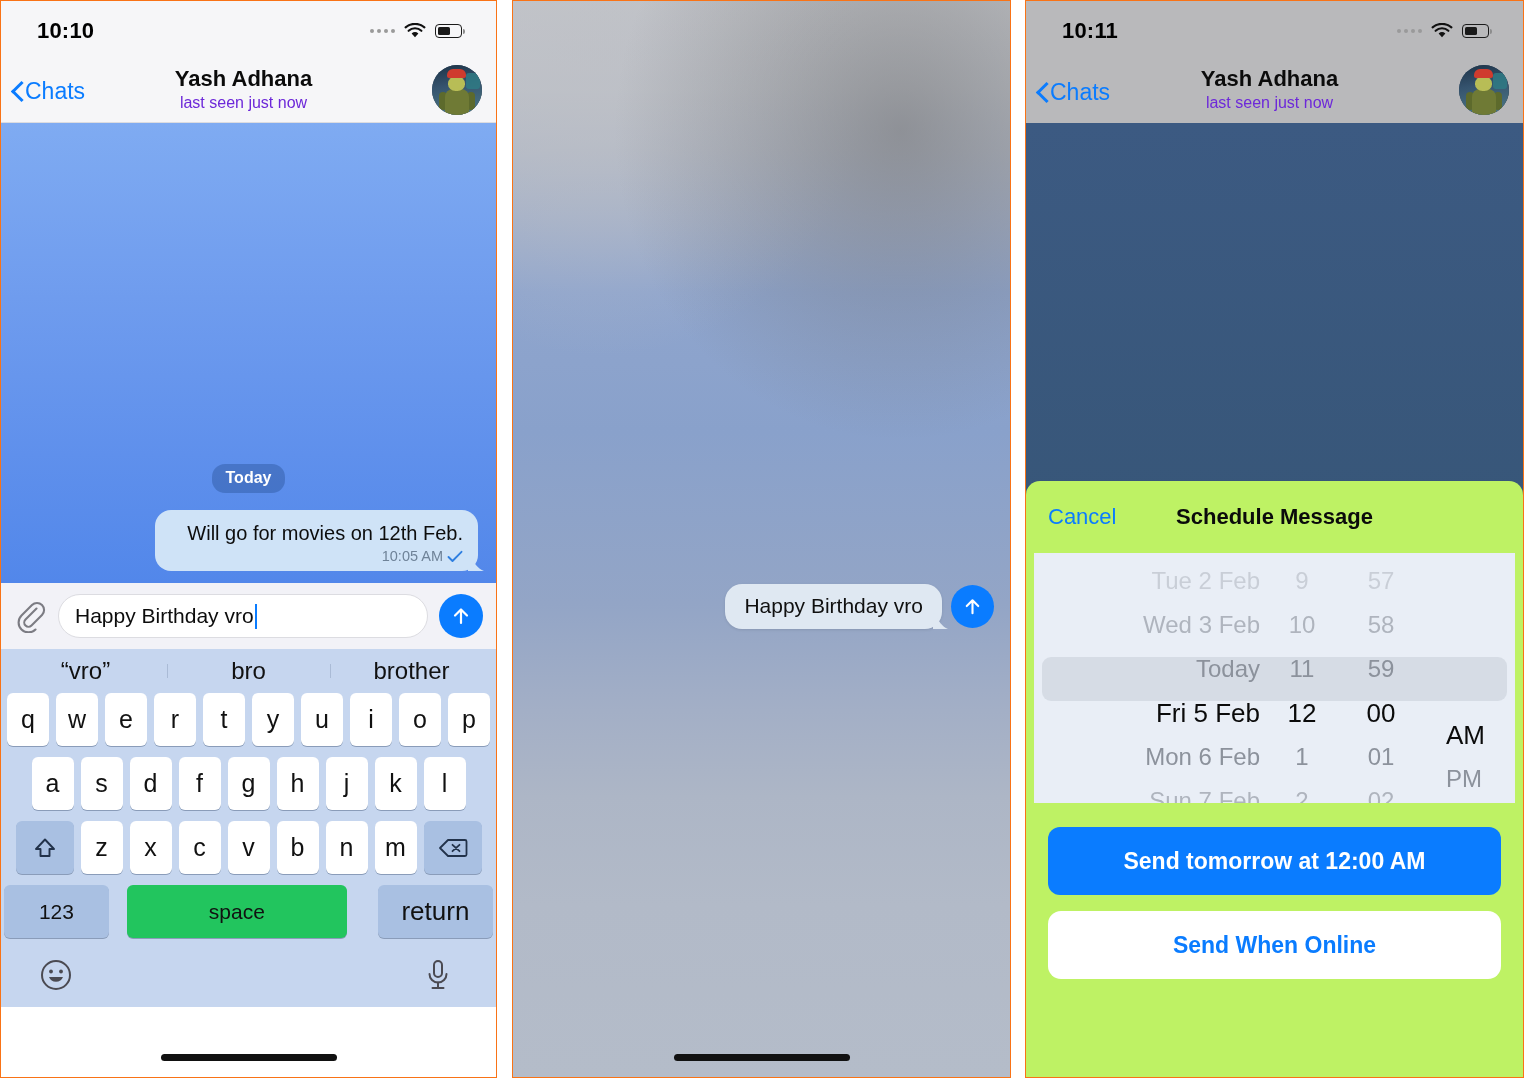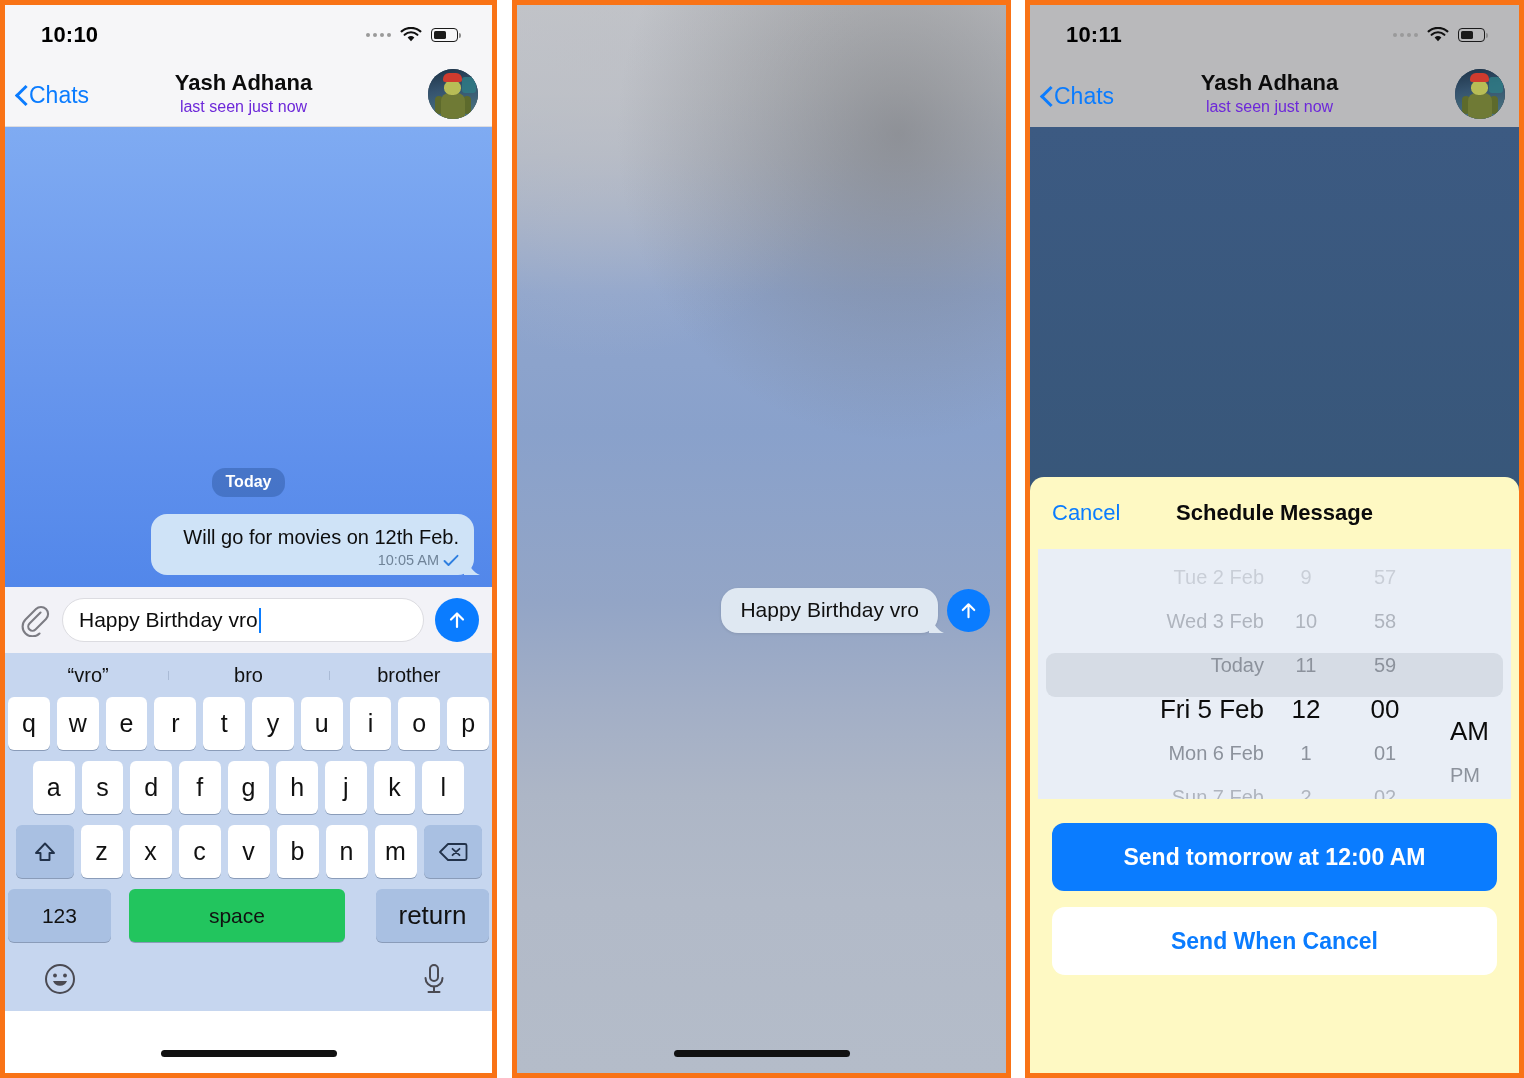--- a/index.html
+++ b/index.html
@@ -14,21 +14,21 @@
     width: 1524px; height: 1078px;
     background: #ffffff;
   }
 
   
   .panel {
     position: absolute;
     top: 0;
     height: 1078px;
     overflow: hidden;
-    border: 5px solid #f97316;
+    border: 1px solid #f97316;
   }
   #panel-1 { left: 0px;    width: 497px; }
   #panel-2 { left: 512px;  width: 499px; }
   #panel-3 { left: 1025px; width: 499px; }
 
   
   .statusbar {
     position: relative;
     height: 60px;
     display: flex;
@@ -175,21 +175,21 @@
   .keyboard {
     background: #c6d6ef;
     padding: 0 3px 0;
     user-select: none;
   }
   .predict {
     height: 44px;
     display: flex; align-items: center;
   }
   .predict .pi {
-    flex: 1 1 0; text-align: center; font-size: 20px; color: #111;
+    flex: 1 1 0; text-align: center; font-size: 24px; color: #111;
     position: relative;
   }
   .predict .pi + .pi::before {
     content:""; position:absolute; left: 0; top: 7px; bottom: 7px;
     width: 1px; background: #aabbd6;
   }
   .krow { display: flex; justify-content: center; gap: 7px; margin-bottom: 11px; }
   .krow.r2 { padding: 0 25px; }
   .key {
     width: 42px; height: 53px; border-radius: 6px;
@@ -257,21 +257,21 @@
     width: 43px; height: 43px; border-radius: 50%; background:#0a7cff;
     display:flex; align-items:center; justify-content:center; flex:0 0 auto;
   }
   .p3-statusbar, .p3-navbar { position: relative; z-index: 2; }
   .p3-chat {
     position: absolute; left: 0; right: 0; top: 122px; bottom: 0;
     background: linear-gradient(180deg, #3c5a82 0%, #375678 45%, #2f4d6e 100%);
   }
   .sheet {
     position: absolute; left: 0; right: 0; bottom: 0; height: 596px;
-    background: #fef9c3;
+    background: #bef264;
     border-radius: 14px 14px 0 0;
     z-index: 3;
   }
   .sheet-head {
     height: 72px; position: relative;
     display: flex; align-items: center;
   }
   .sheet-cancel { position:absolute; left: 22px; font-size: 22px; color: #0a7cff; }
   .sheet-title { width: 100%; text-align: center; font-size: 22px; font-weight: bold; color: #0b0b0b; }
 
@@ -287,21 +287,21 @@
     background: rgba(120,130,145,.16); border-radius: 9px;
   }
   .pcols { position: relative; display: flex; height: 100%; padding-top: 6px; }
   .pcol { display:flex; flex-direction: column; }
   .pcol.date { flex: 0 0 232px; align-items: flex-end; padding-right: 6px; }
   .pcol.hour { flex: 0 0 72px;  align-items: center; }
   .pcol.min  { flex: 0 0 86px;  align-items: center; }
   .pcol.mer  { flex: 1 1 auto;  align-items: flex-start; padding-left: 22px; }
   .pitem {
     height: 44px; line-height: 44px;
-    font-size: 20px; color: #8c929c;
+    font-size: 24px; color: #8c929c;
     white-space: nowrap;
   }
   .pitem.sel { color: #0b0b0b; font-size: 26px; }
   .pitem.f1 { opacity: .62; }
   .pitem.f2 { opacity: .34; }
   .pitem.f3 { opacity: .16; }
   .pitem.half { height: 22px; line-height: 22px; overflow: hidden; }
 
   .sheet-actions { padding: 24px 22px 0; }
   .btn-primary {
@@ -591,20 +591,20 @@
             <div class="pitem"></div>
             <div class="pitem"></div>
             <div class="pitem sel">AM</div>
             <div class="pitem">PM</div>
           </div>
         </div>
       </div>
 
       <div class="sheet-actions">
         <div class="btn-primary">Send tomorrow at 12:00 AM</div>
-        <div class="btn-secondary">Send When Cancel</div>
+        <div class="btn-secondary">Send When Online</div>
       </div>
     </div>
 
     <div class="home-ind"></div>
   </div>
 
 </div>
 
 </body></html>

